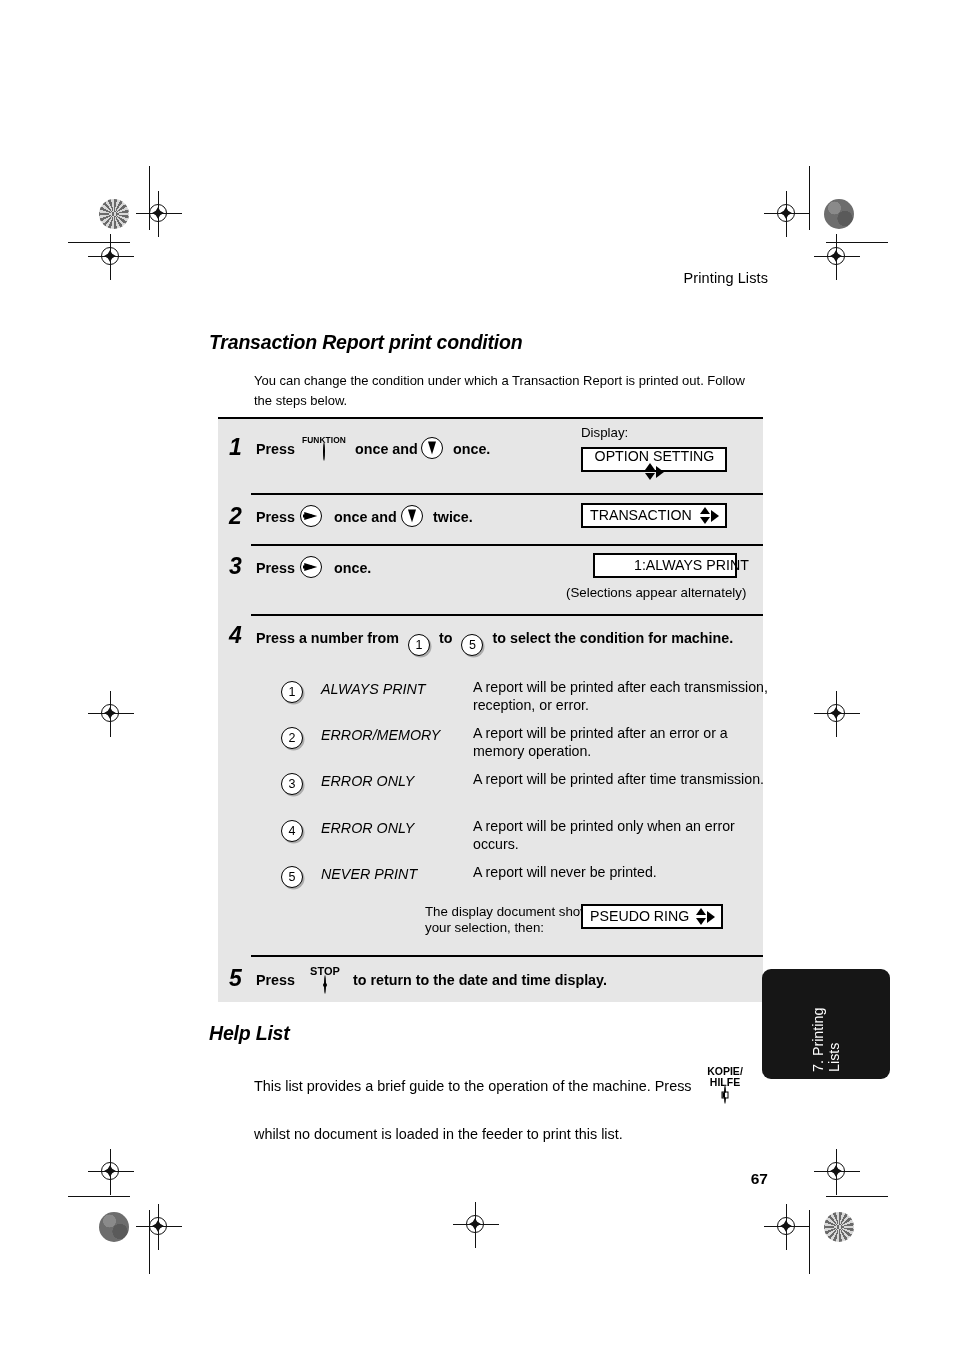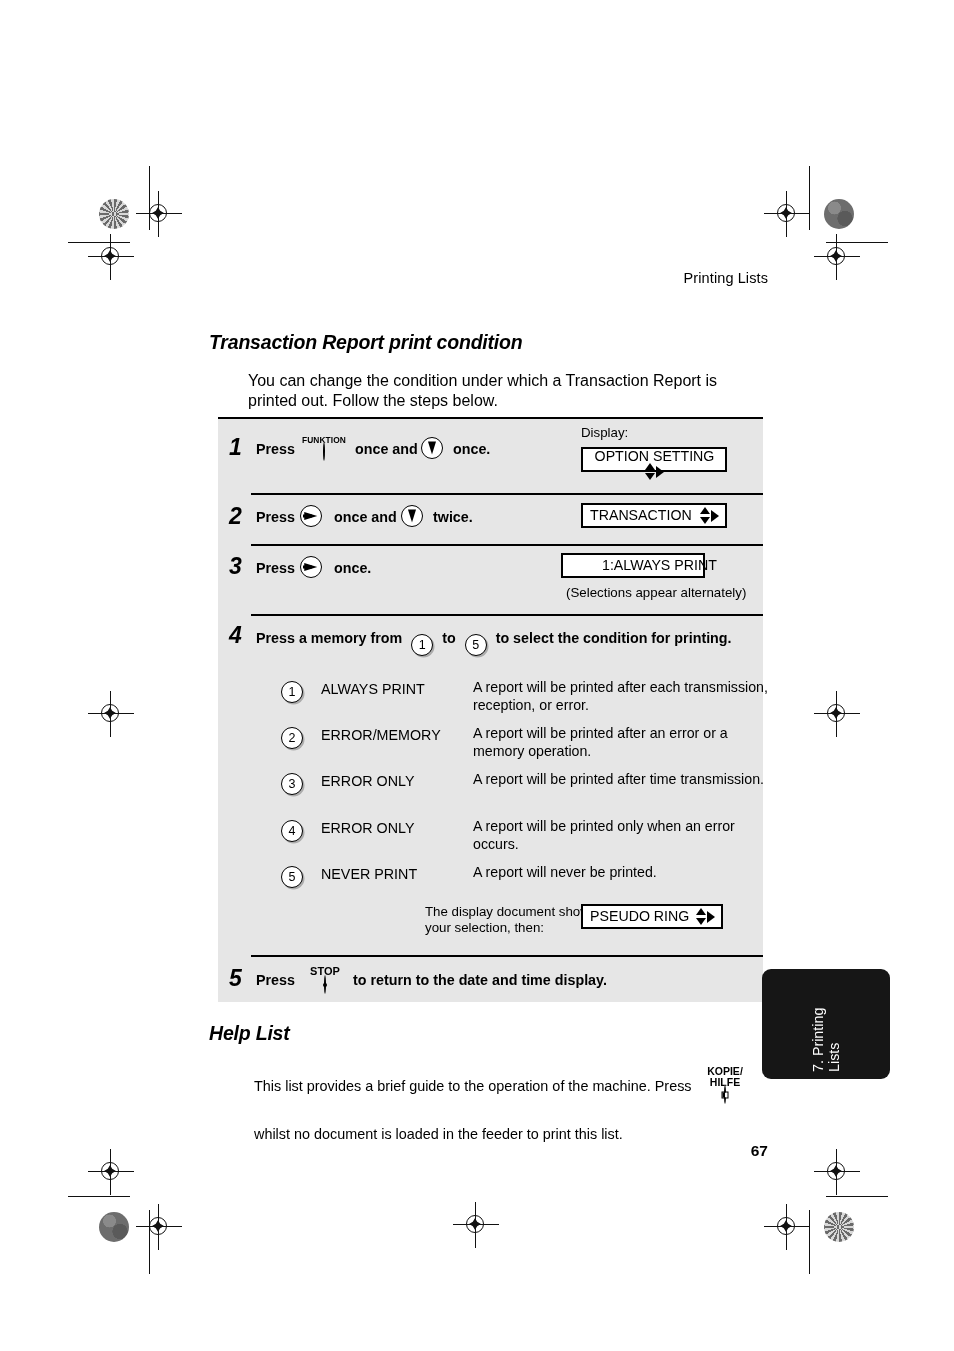--- a/index.html
+++ b/index.html
@@ -88,22 +88,22 @@
     font-style: italic;
     font-weight: bold;
     font-size: 19.5px;
     letter-spacing: -.2px;
   }
   #title-transaction { top: 287px; }
   #title-help { top: 978px; }
 
   .body-para {
     position: absolute;
-    left: 248px;
-    font-size: 16px;
+    left: 254px;
+    font-size: 13px;
     line-height: 19.5px;
     width: 500px;
   }
   #intro-para { top: 327px; }
 
   
   #panel {
     position: absolute;
     left: 218px;
     top: 373px;
@@ -275,20 +275,21 @@
     background: linear-gradient(90deg, #000 50%, #fff 50%);
     border: 1px solid #000;
   }
 
   
   .opt-row { position: absolute; }
   .opt-name {
     position: absolute;
     font-size: 14.3px;
     white-space: nowrap;
+    font-style: italic;
   }
   .opt-desc {
     position: absolute;
     font-size: 14.2px;
     line-height: 17.5px;
     width: 300px;
   }
 
   
   #side-tab {
@@ -310,21 +311,21 @@
     line-height: 16px;
     white-space: nowrap;
     text-align: left;
     width: 96px;
   }
 
   
   #page-number {
     position: absolute;
     right: 186px;
-    top: 1098px;
+    top: 1126px;
     font-size: 15.5px;
     font-weight: bold;
     text-align: right;
   }
 
   .help-para {
     position: absolute;
     left: 254px;
     top: 1030px;
     width: 470px;
@@ -473,34 +474,34 @@
     <div class="step-rule" style="top:125px;"></div>
 
     <div class="step-num" style="left:11px; top:134px;">3</div>
     <div class="step-text" style="left:38px; top:141px;">Press</div>
     <span class="key-circle" style="position:absolute; left:82px; top:137px;">
       <span class="bar-right"></span>
       <span class="tri-right"></span>
     </span>
     <div class="step-text" style="left:116px; top:141px;">once.</div>
 
-    <div class="lcd" style="left:343px; top:134px; width:144px;padding-left:39px;">
+    <div class="lcd" style="left:375px; top:134px; width:144px;padding-left:39px;">
       <span class="lcd-text">1:ALWAYS PRINT</span>
     </div>
     <div class="label-light" style="left:348px; top:166px;">(Selections appear alternately)</div>
 
     <div class="step-rule thick" style="top:195px;"></div>
 
     <div class="step-num" style="left:11px; top:203px;">4</div>
     <div class="step-text" style="left:38px; top:211px;">
-      <span>Press a memory from</span>
+      <span>Press a number from</span>
       <span class="num-key inline" style="margin:0 5px;">1</span>
       <span>to</span>
       <span class="num-key inline" style="margin:0 5px;">5</span>
-      <span>to select the condition for printing.</span>
+      <span>to select the condition for machine.</span>
     </div>
 
     <div class="opt-row">
       <div class="num-key" style="left:63px; top:262px;">1</div>
       <div class="opt-name" style="left:103px; top:262px;">ALWAYS PRINT</div>
       <div class="opt-desc" style="left:255px; top:260px;">A report will be printed after each transmission, reception, or error.</div>
     </div>
     <div class="opt-row">
       <div class="num-key" style="left:63px; top:308px;">2</div>
       <div class="opt-name" style="left:103px; top:308px;">ERROR/MEMORY</div>

